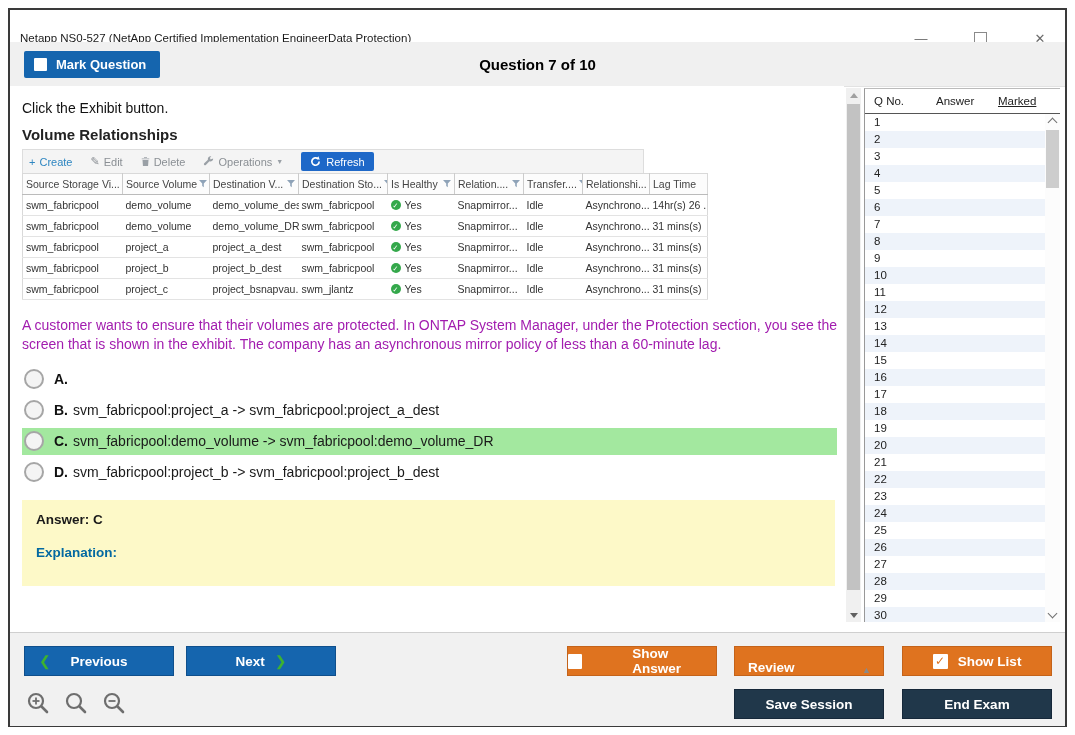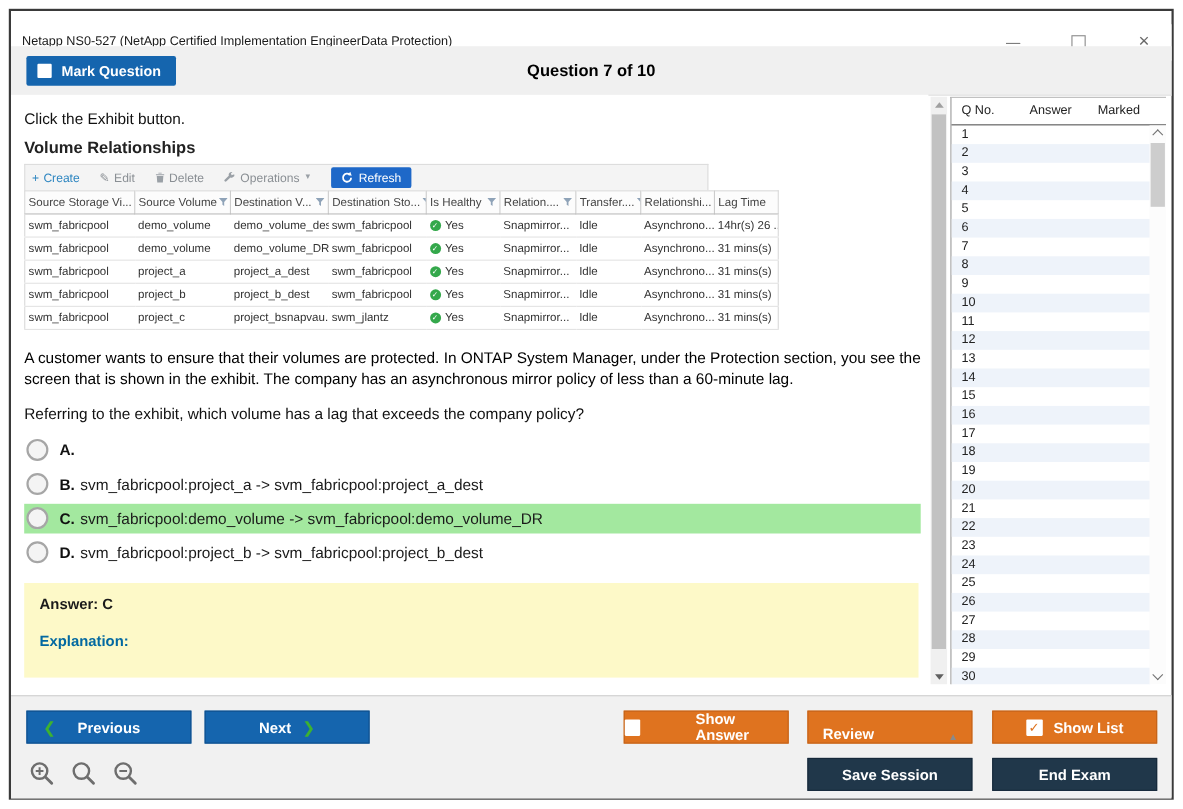--- a/index.html
+++ b/index.html
@@ -36,21 +36,21 @@
     border:1px solid #d9d9d9;background:#fff;}
   .ex-table th{font-weight:normal;color:#444;text-align:left;padding:4px 3px;border-right:1px solid #ccc;
     border-bottom:1px solid #bbb;background:#fcfcfc;white-space:nowrap;overflow:hidden;}
   .ex-table th:last-child{border-right:none;}
   .ex-table td{padding:4px 3px;border-bottom:1px solid #e3e3e3;white-space:nowrap;overflow:hidden;}
   .th-inner{display:flex;align-items:center;justify-content:space-between;}
   .funnel{flex:0 0 auto;margin-left:2px;}
   .health{display:flex;align-items:center;gap:4px;}
   .health-dot{width:10px;height:10px;border-radius:50%;background:#34a84b;color:#fff;font-size:7px;
     display:flex;align-items:center;justify-content:center;line-height:1;}
-  .q-text{margin:16px 16px 0 12px;width:822px;font-size:14px;color:#000000;line-height:1.35;}
+  .q-text{margin:16px 16px 0 12px;width:822px;font-size:14px;color:#a21caf;line-height:1.35;}
   .q-text2{margin:14px 0 0 12px;width:822px;font-size:14px;color:#111;}
   .options{margin:12px 0 0 12px;}
   .option{display:flex;align-items:center;height:27px;margin-bottom:4px;width:813px;padding-left:2px;}
   .option-correct{background:#a3e89f;}
   .radio{width:16px;height:16px;border:2px solid #a6a6a6;border-radius:50%;background:#f4f4f4;
     margin-right:10px;flex:0 0 auto;}
   .opt-letter{font-weight:bold;font-size:14px;color:#111;margin-right:5px;}
   .opt-text{font-size:14px;color:#1a1a1a;}
   .answer-box{margin:14px 0 0 12px;width:813px;height:86px;background:#fdf9c8;padding:12px 14px;
     box-sizing:border-box;}
@@ -64,21 +64,21 @@
   .tri-down{width:0;height:0;border-left:4px solid transparent;border-right:4px solid transparent;
     border-top:5px solid #606060;}
   .ms-thumb{position:absolute;left:1px;top:16px;width:13px;height:486px;background:#c2c2c2;}
   
   .qlist{position:absolute;left:854px;top:78px;width:196px;height:534px;background:#fff;
     border-left:1px solid #999;border-top:1px solid #bbb;box-sizing:border-box;}
   .ql-header{display:flex;height:24px;align-items:center;border-bottom:1px solid #555;
     font-size:11.5px;color:#222;}
   .ql-h-qno{width:62px;padding-left:9px;}
   .ql-h-answer{width:62px;}
-  .ql-h-marked{width:52px;}
+  .ql-h-marked{width:52px;text-decoration:underline;}
   .ql-rows{position:absolute;left:0;top:25px;width:181px;height:508px;overflow:hidden;}
   .ql-row{height:17px;line-height:17px;font-size:11.5px;color:#222;padding-left:9px;cursor:default;}
   .ql-row.stripe{background:#eef3fa;}
   .ql-scroll{position:absolute;right:0;top:25px;width:15px;height:508px;background:#fcfcfc;}
   .qs-arrow{position:absolute;left:0;width:15px;height:14px;color:#707070;font-size:9px;
     display:flex;align-items:center;justify-content:center;}
   .qs-thumb{position:absolute;left:1px;top:16px;width:13px;height:58px;background:#cdcdcd;}
   .chev{display:inline-block;width:6px;height:6px;border-right:1.5px solid #707070;border-bottom:1.5px solid #707070;}
   .chev-up{transform:rotate(-135deg);margin-top:3px;}
   .chev-dn{transform:rotate(45deg);margin-bottom:3px;}
@@ -303,21 +303,20 @@
               <td>Snapmirror...</td>
               <td>Idle</td>
               <td>Asynchrono...</td>
               <td>31 mins(s)</td>
             </tr>
           </tbody>
       </table>
     </div>
 
     <div class="q-text">A customer wants to ensure that their volumes are protected. In ONTAP System Manager, under the Protection section, you see the screen that is shown in the exhibit. The company has an asynchronous mirror policy of less than a 60-minute lag.</div>
-    <div class="q-text2">Referring to the exhibit, which volume has a lag that exceeds the company policy?</div>
 
     <div class="options" id="options">
         <div class="option">
           <span class="radio"></span>
           <span class="opt-letter">A.</span>
         </div>
         <div class="option">
           <span class="radio"></span>
           <span class="opt-letter">B.</span>
           <span class="opt-text">svm_fabricpool:project_a -&gt; svm_fabricpool:project_a_dest</span>

